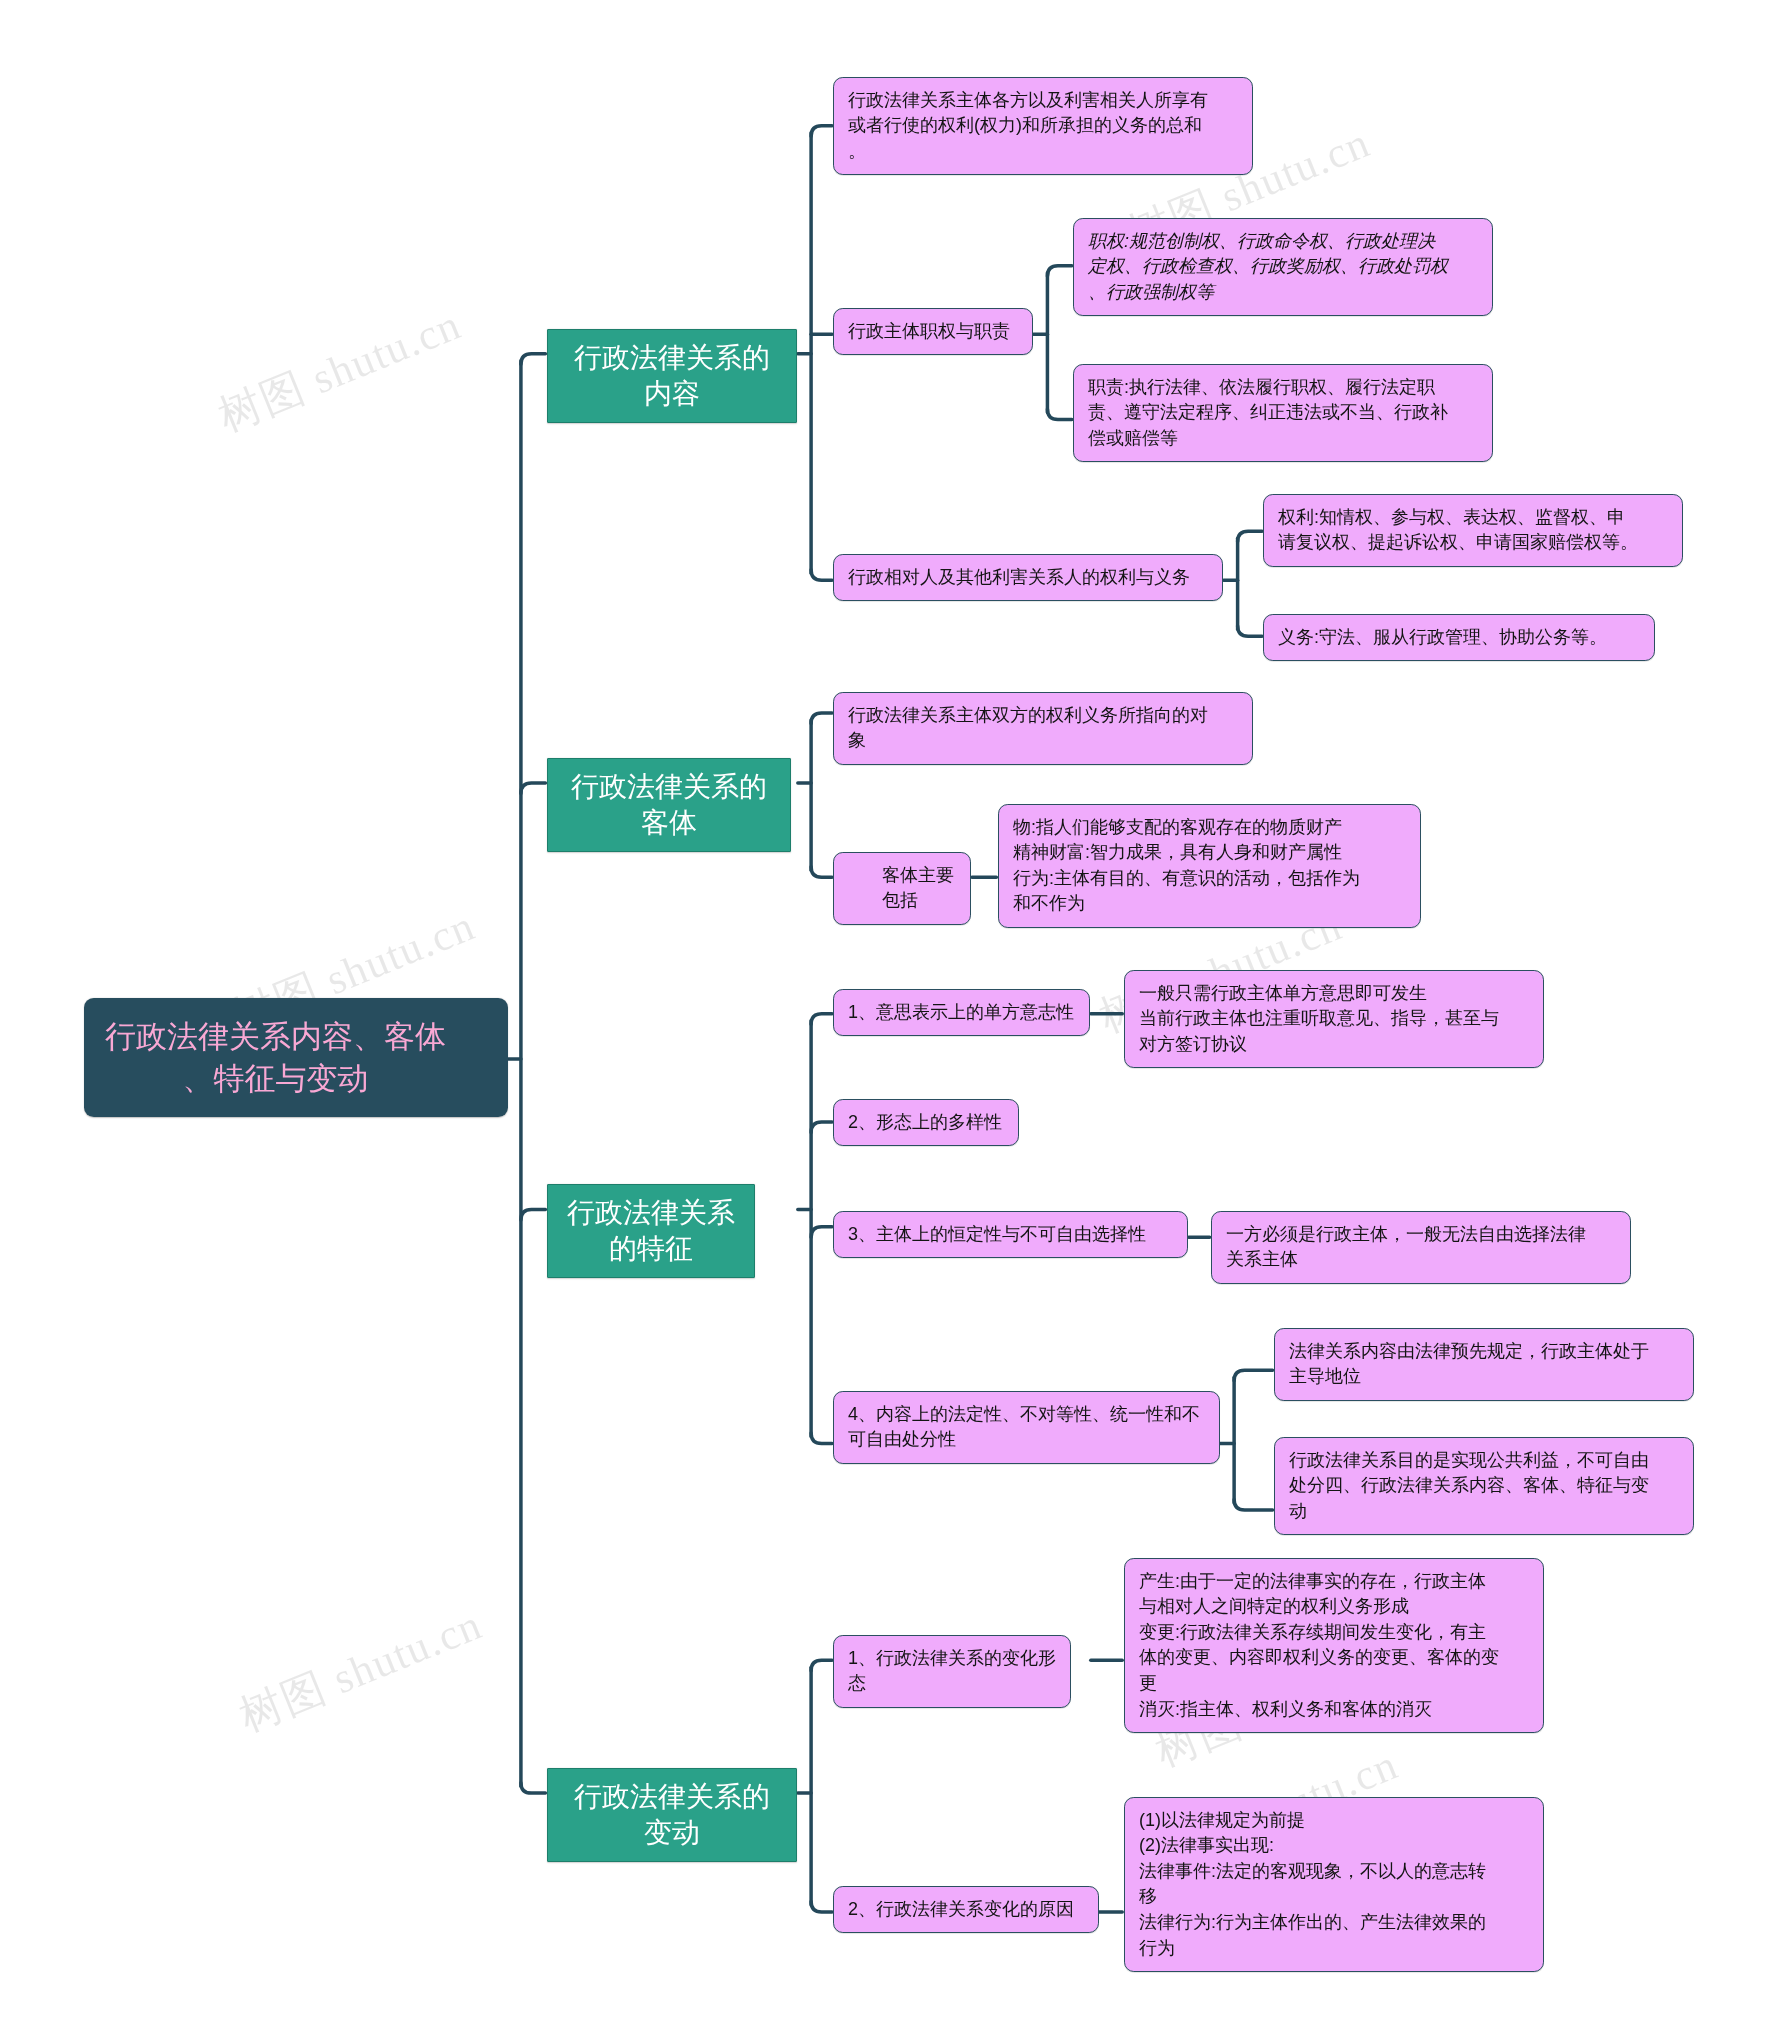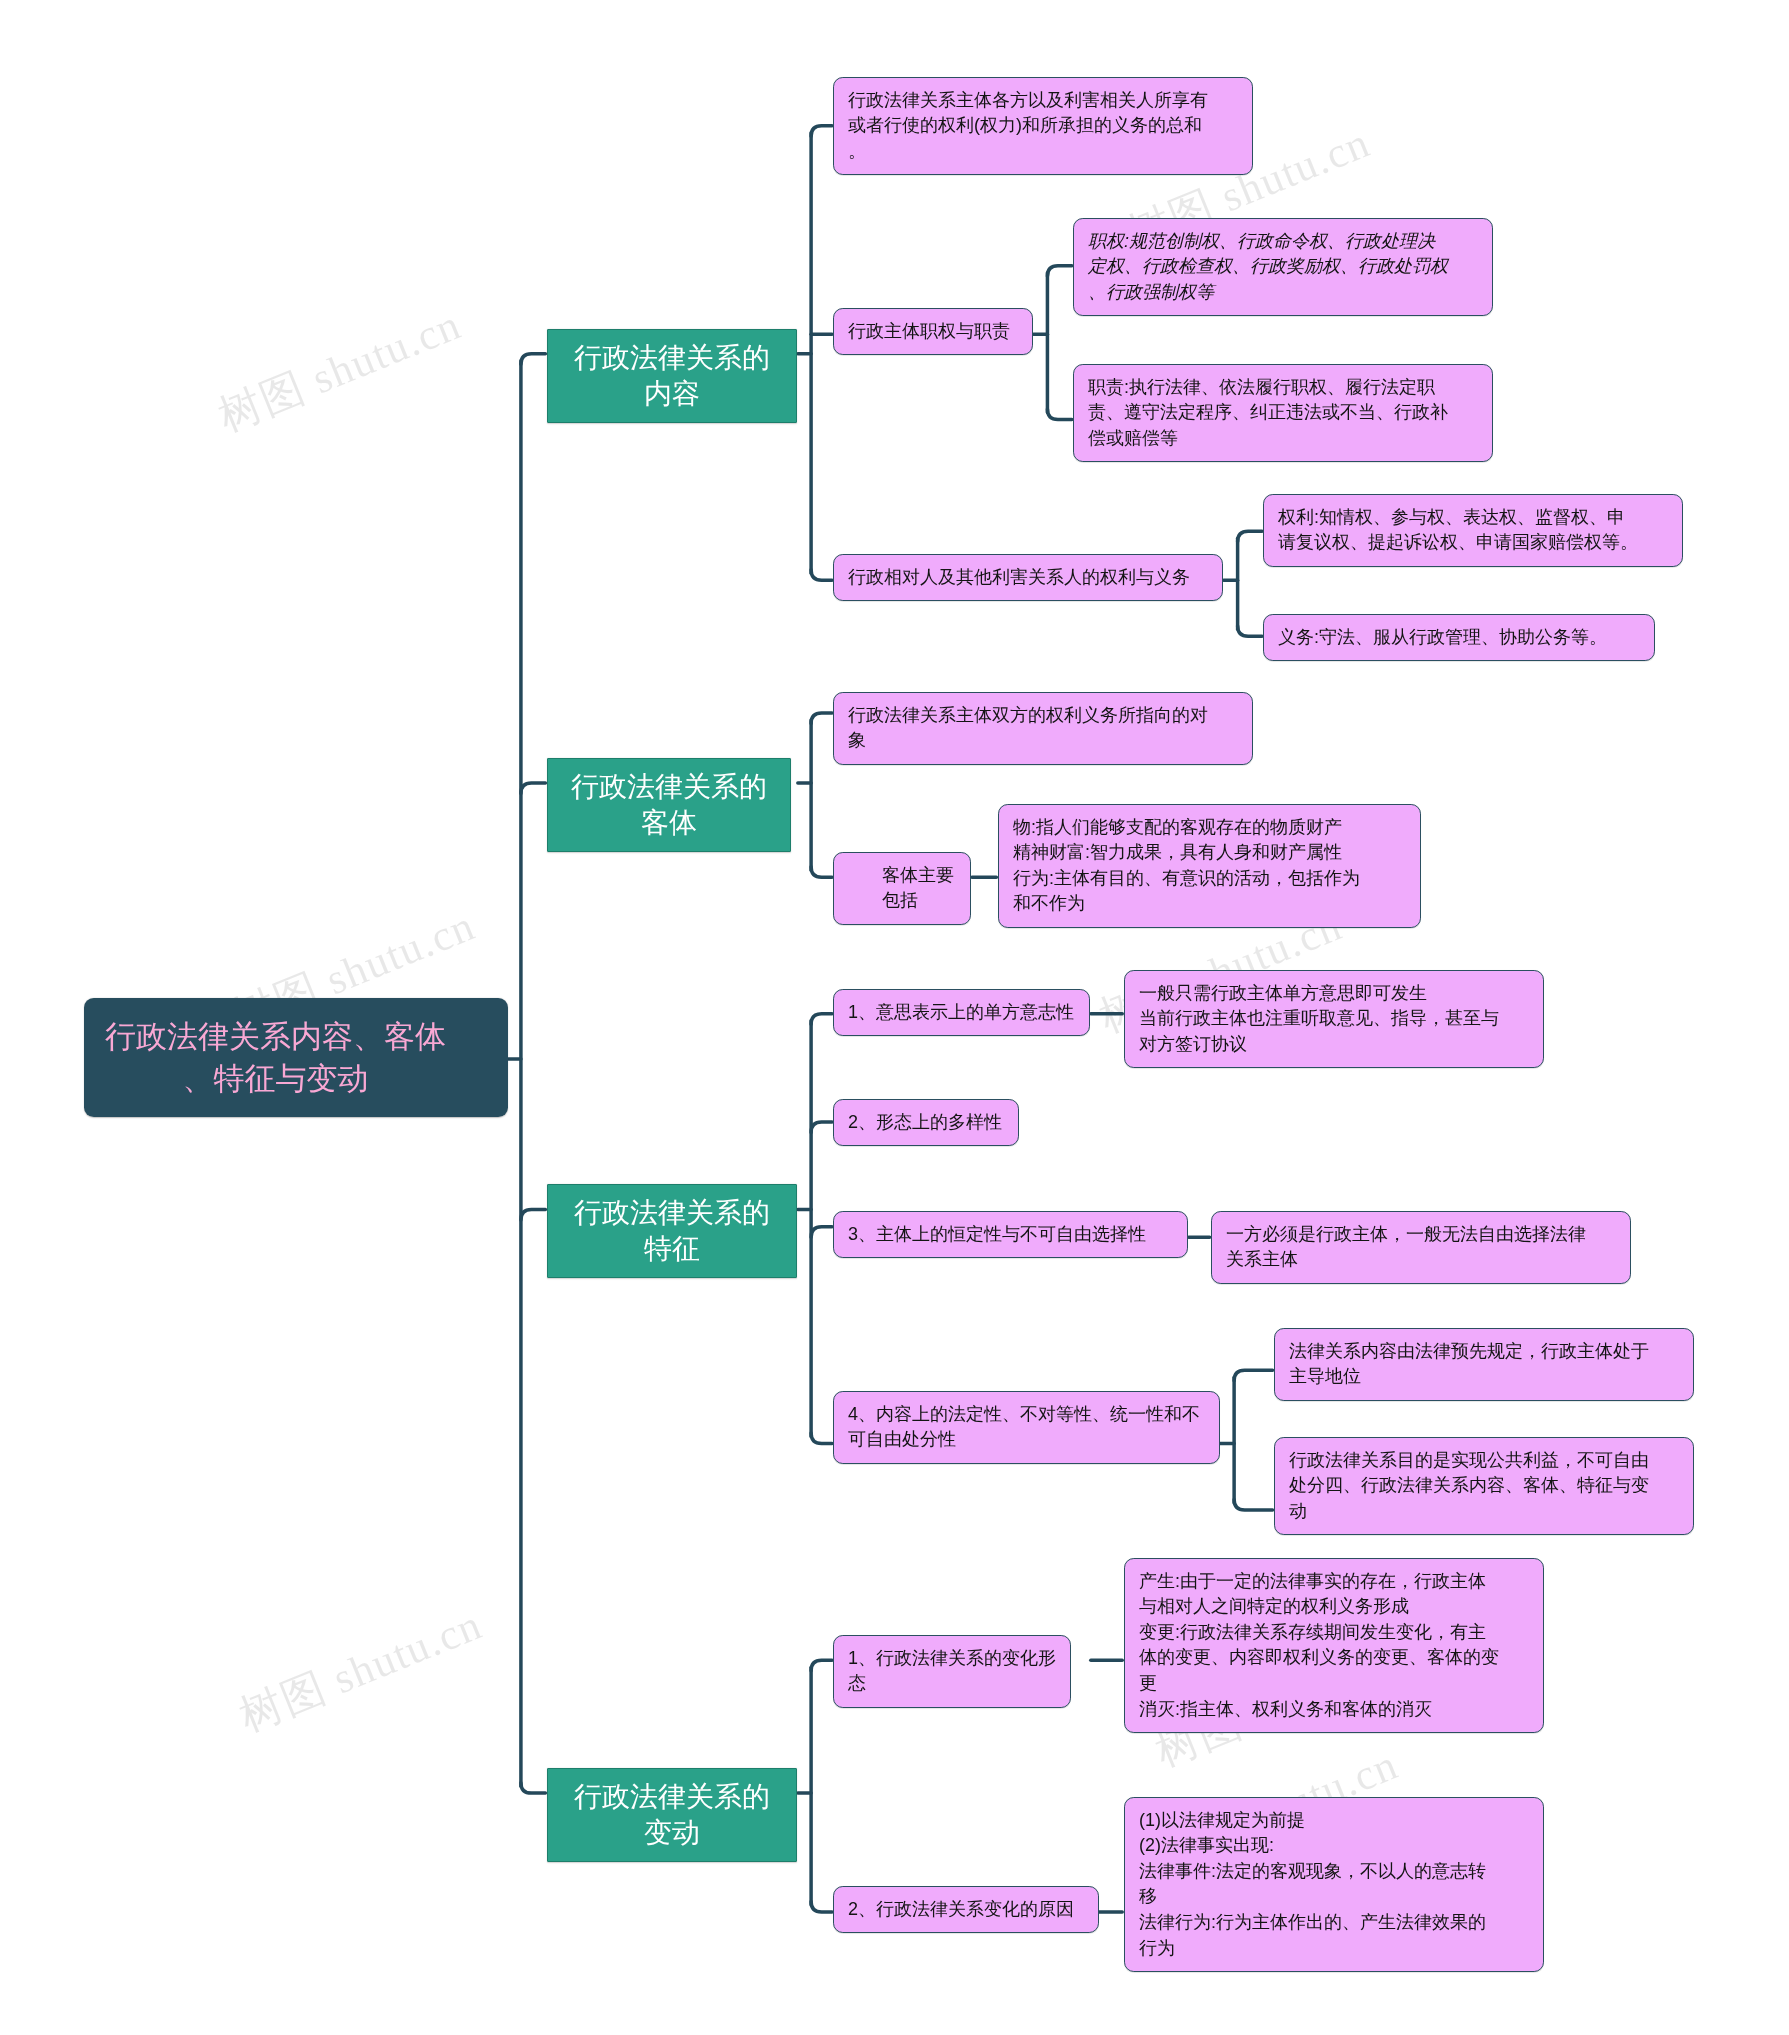--- a/index.html
+++ b/index.html
@@ -215,21 +215,21 @@
     <span class="txt">客体主要包括</span>
   </div>
 
   <div class="node leaf" style="left:998px;top:804px;width:423px;">
     <span class="txt">物:指人们能够支配的客观存在的物质财产
 精神财富:智力成果，具有人身和财产属性
 行为:主体有目的、有意识的活动，包括作为
 和不作为</span>
   </div>
 
-  <div class="node branch" style="left:547px;top:1184px;width:250px;">
+  <div class="node branch" style="left:547px;top:1184px;width:208px;">
     <span class="txt">行政法律关系的特征</span>
   </div>
 
   <div class="node leaf" style="left:833px;top:989px;width:257px;">
     <span class="txt">1、意思表示上的单方意志性</span>
   </div>
 
   <div class="node leaf" style="left:1124px;top:970px;width:420px;">
     <span class="txt">一般只需行政主体单方意思即可发生
 当前行政主体也注重听取意见、指导，甚至与

